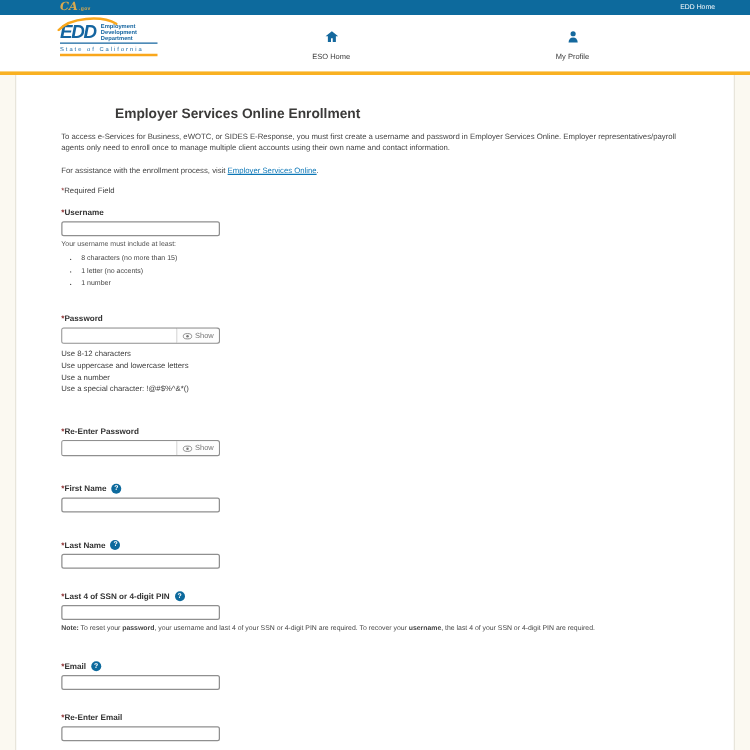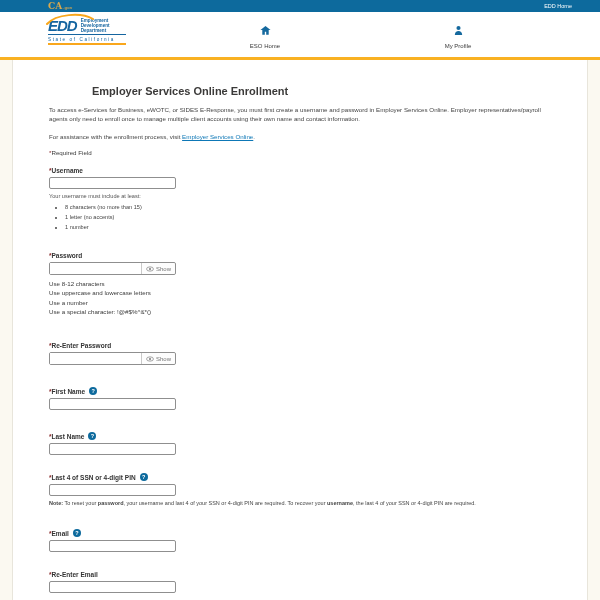--- a/index.html
+++ b/index.html
@@ -10,21 +10,21 @@
     color:#3a3a3a;
   }
   
   .topbar {
     height:12px; background:#0d6a9d;
     display:flex; align-items:center; justify-content:space-between;
     padding:0 28px 0 48px; position:relative;
   }
   .ca-logo { display:flex; align-items:baseline; cursor:pointer; }
   .ca-script {
-    font-family:"DejaVu Serif", serif; font-weight:bold;
+    font-family:"DejaVu Serif", serif; font-style:italic; font-weight:bold;
     font-size:9px; color:#d9a94e; line-height:9px;
   }
   .ca-gov {
     font-size:4px; color:#d9a94e; font-weight:bold; margin-left:1px; letter-spacing:.3px;
   }
   .topbar-link { color:#ffffff; font-size:5.5px; text-decoration:none; cursor:pointer; }
   
   .header { height:45px; background:#ffffff; position:relative; }
   .edd-logo { position:absolute; left:48px; top:6px; width:78px; cursor:pointer; }
   .edd-row { display:flex; align-items:flex-end; position:relative; }

